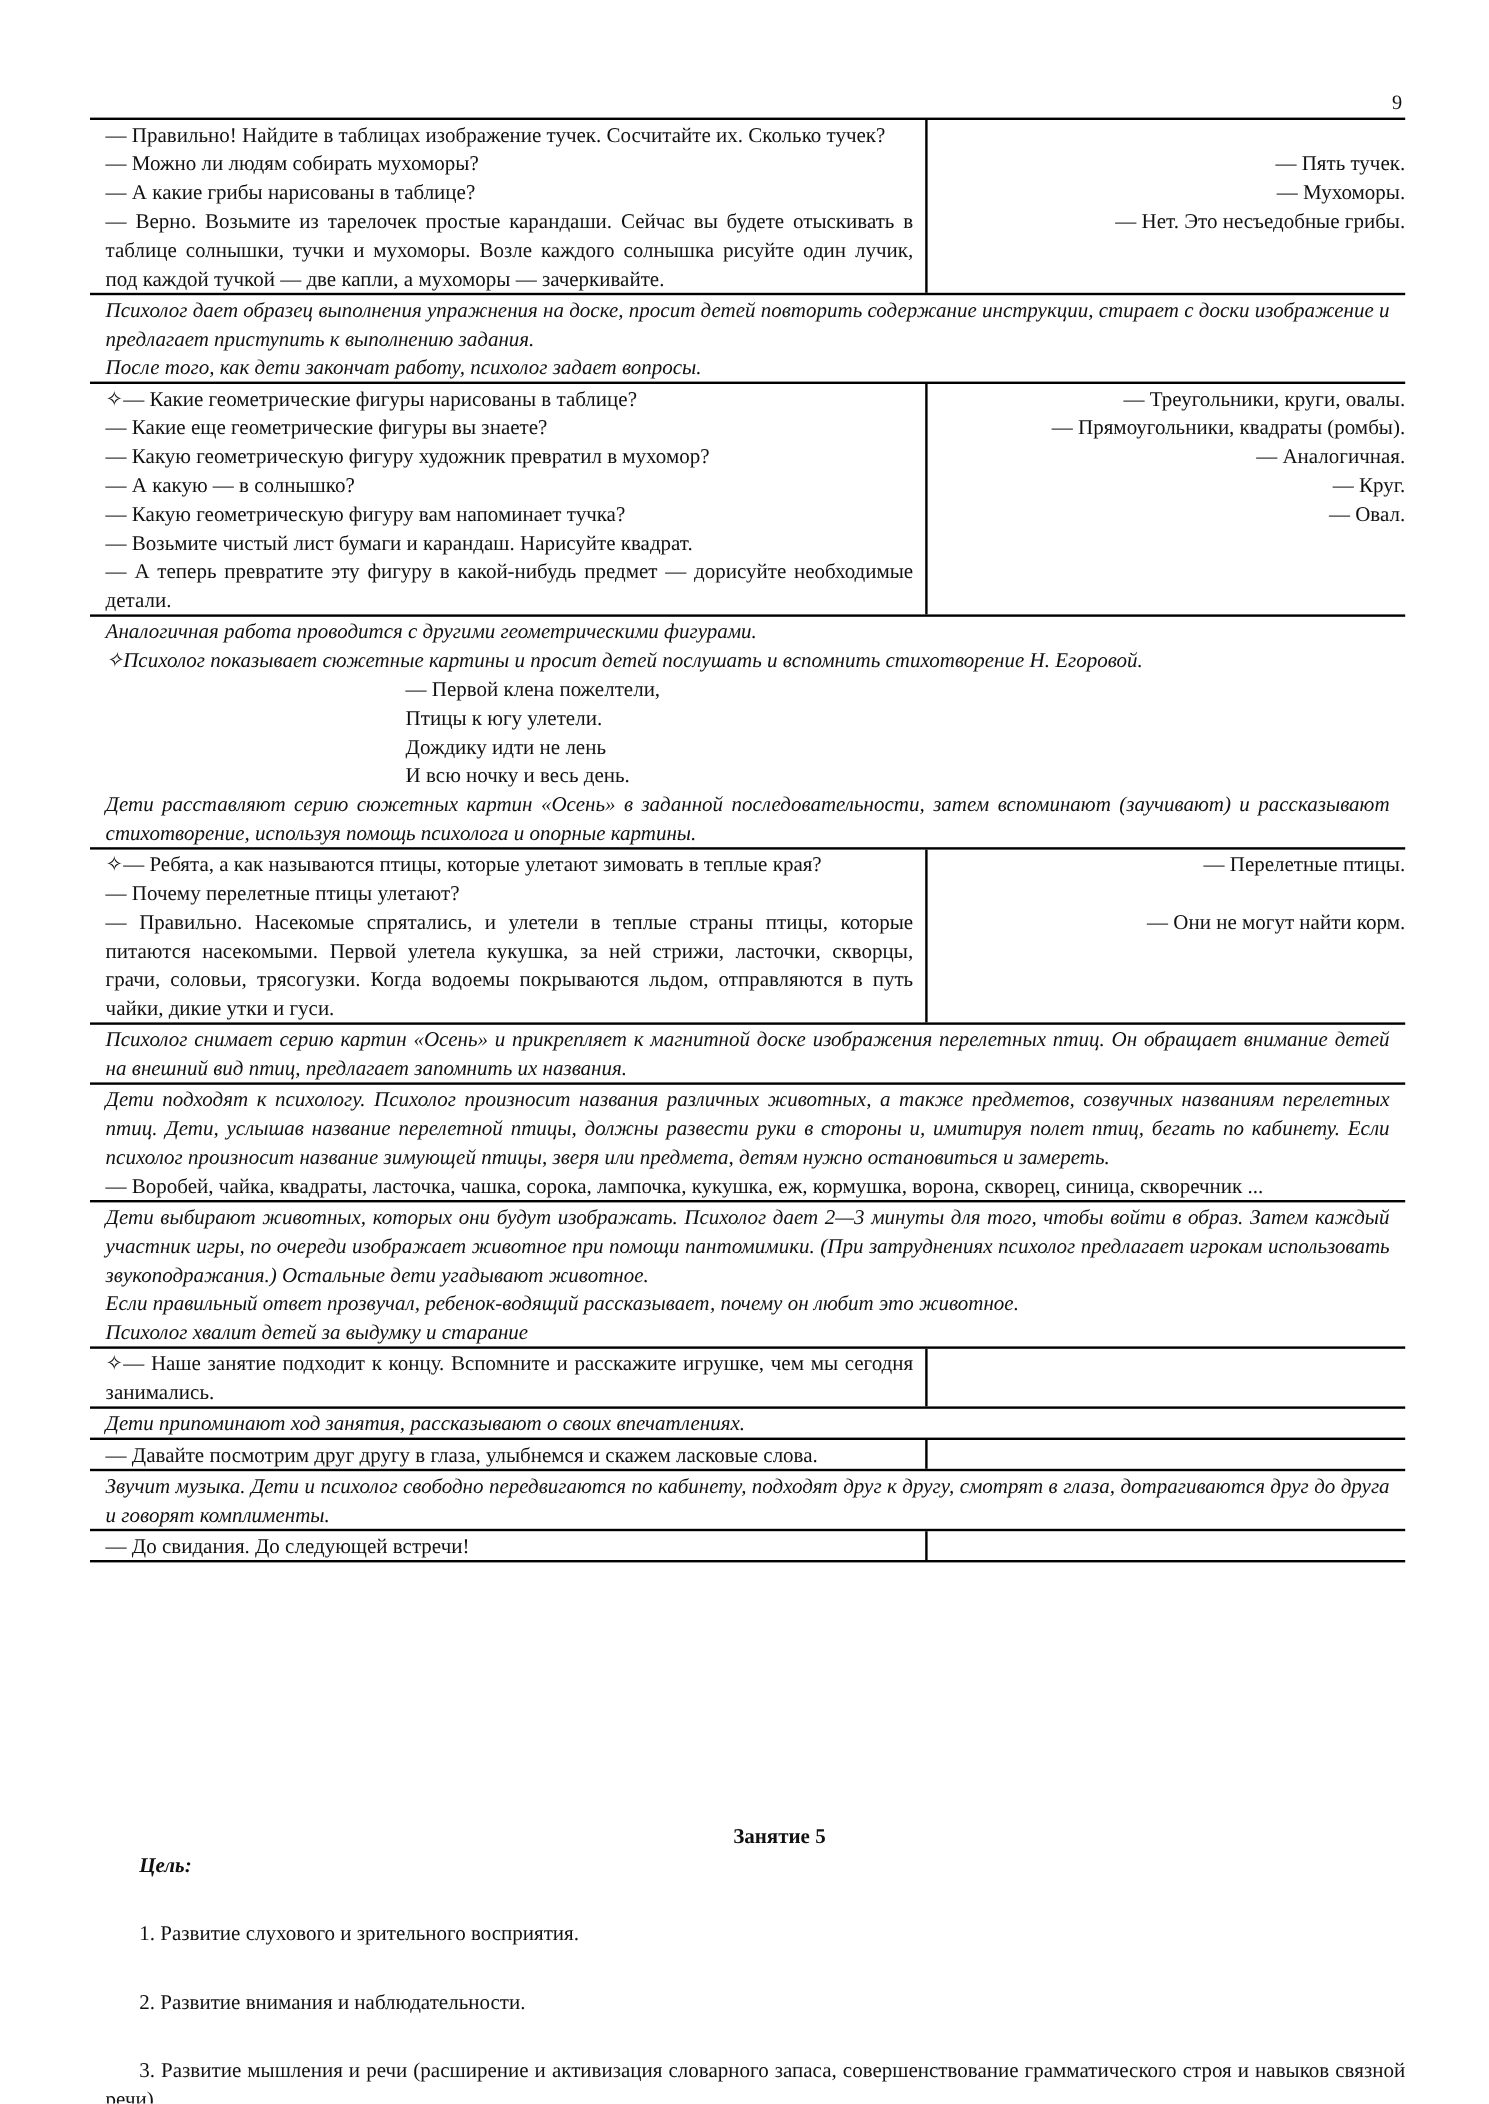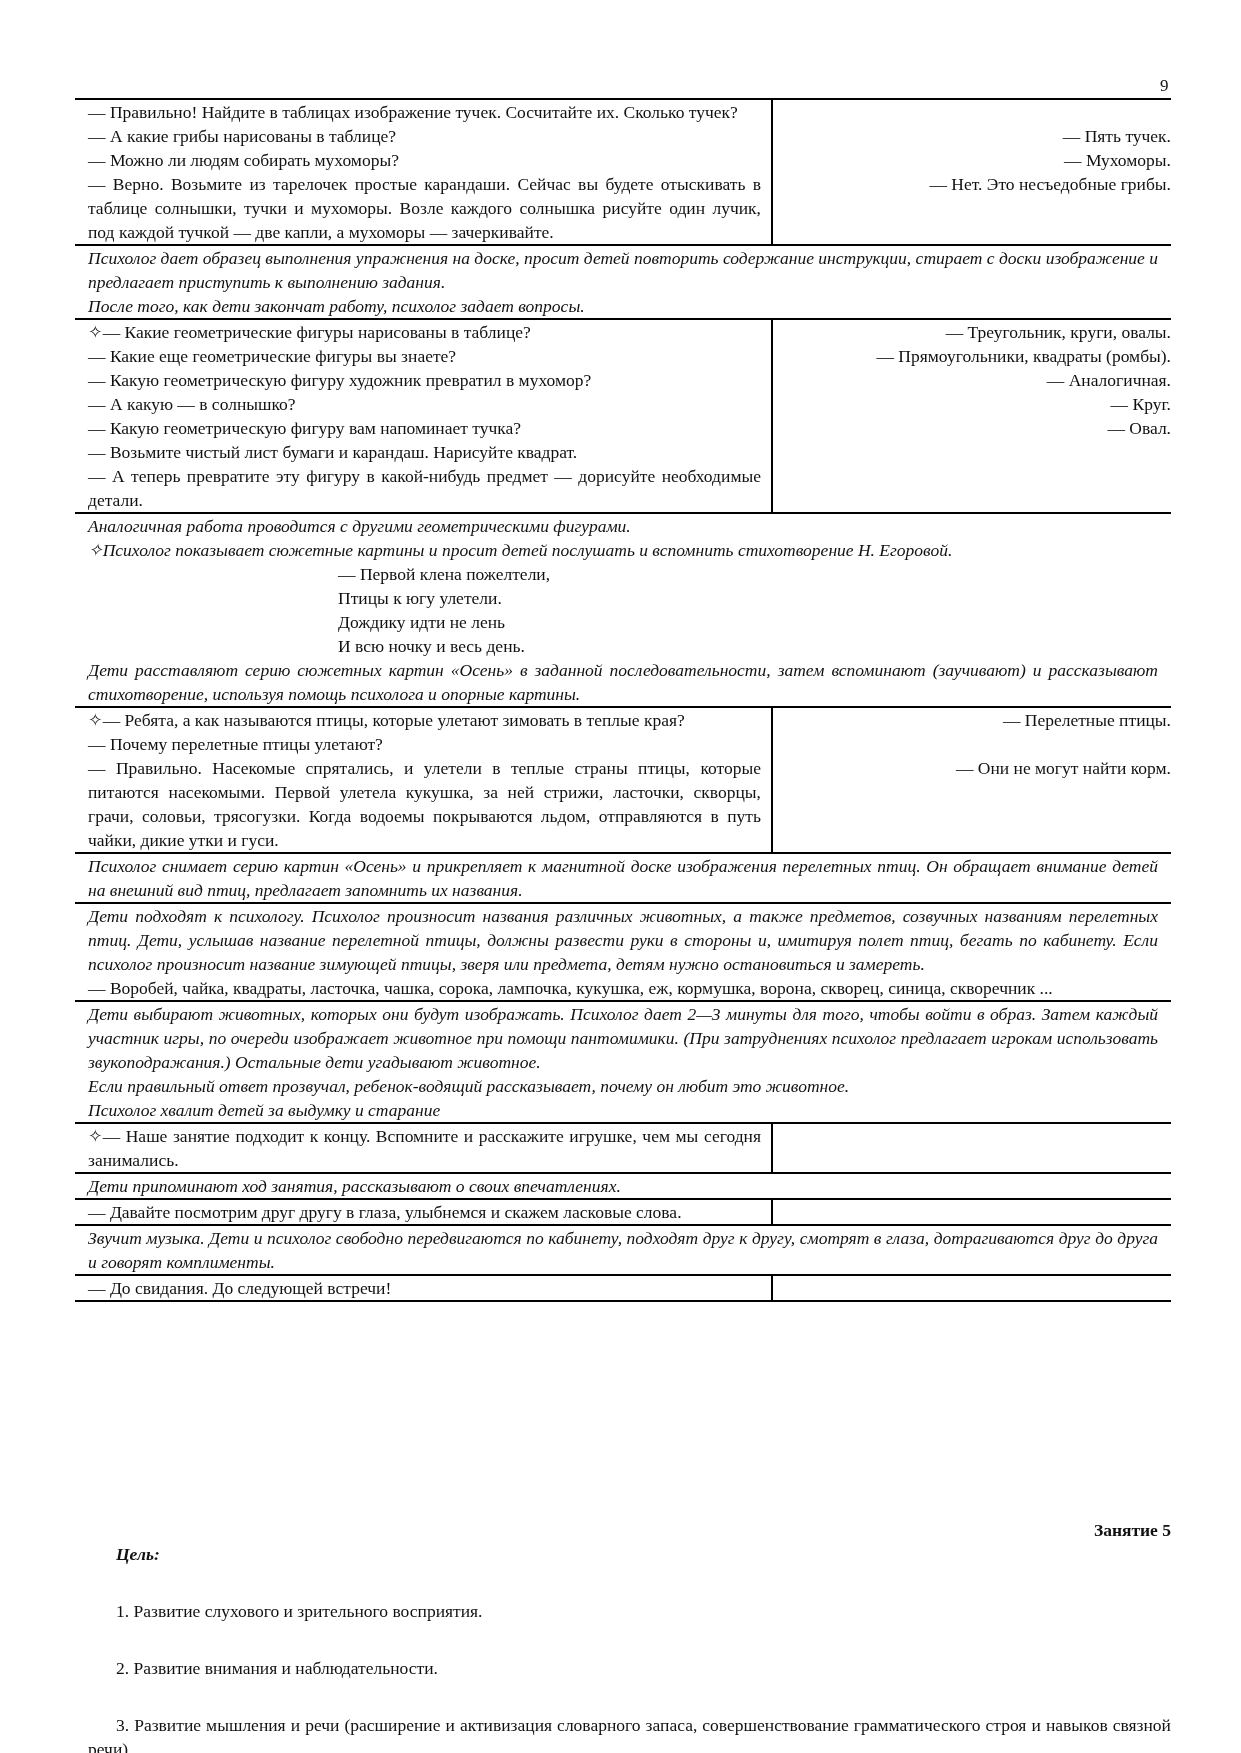--- a/index.html
+++ b/index.html
@@ -14,36 +14,36 @@
   .row.last { border-bottom: 2px solid #000; }
   .col-l { width: 673px; padding: 0 10px 0 13px; text-align: justify; box-sizing: content-box; }
   .col-r { flex: 1; border-left: 2px solid #000; padding: 0 0 0 9px; text-align: right; }
   .full { width: 100%; padding: 0 13px 0 13px; text-align: justify; box-sizing: border-box; font-style: italic; }
   .line { display: block; }
   .poem { padding-left: 250px; font-style: normal; }
   .poem .line { display: block; }
   .normal { font-style: normal; }
   .spacer { display: block; height: 24px; }
   .section { position: absolute; left: 88px; top: 1518px; width: 1083px; }
-  .section-title { text-align: right; font-weight: bold; margin-left: 40px; }
+  .section-title { text-align: center; font-weight: bold; margin-left: 40px; }
   .goal-label { font-weight: bold; font-style: italic; padding-left: 28px; }
   .goal-item { text-indent: 28px; text-align: justify; margin-top: 33px; }
 </style>
 </head>
 <body>
 
 <div class="page-num">9</div>
 
 <div class="doc">
 
   <div class="row">
     <div class="col-l">
       <span class="line">— Правильно! Найдите в таблицах изображение тучек. Сосчитайте их. Сколько тучек?</span>
+      <span class="line">— Можно ли людям собирать мухоморы?</span>
       <span class="line">— А какие грибы нарисованы в таблице?</span>
-      <span class="line">— Можно ли людям собирать мухоморы?</span>
       <span class="line">— Верно. Возьмите из тарелочек простые карандаши. Сейчас вы будете отыскивать в таблице солнышки, тучки и мухоморы. Возле каждого солнышка рисуйте один лучик, под каждой тучкой — две капли, а мухоморы — зачеркивайте.</span>
     </div>
     <div class="col-r">
       <span class="spacer"></span>
       <span class="line">— Пять тучек.</span>
       <span class="line">— Мухоморы.</span>
       <span class="line">— Нет. Это несъедобные грибы.</span>
     </div>
   </div>
 
@@ -58,21 +58,21 @@
     <div class="col-l">
       <span class="line">✧— Какие геометрические фигуры нарисованы в таблице?</span>
       <span class="line">— Какие еще геометрические фигуры вы знаете?</span>
       <span class="line">— Какую геометрическую фигуру художник превратил в мухомор?</span>
       <span class="line">— А какую — в солнышко?</span>
       <span class="line">— Какую геометрическую фигуру вам напоминает тучка?</span>
       <span class="line">— Возьмите чистый лист бумаги и карандаш. Нарисуйте квадрат.</span>
       <span class="line">— А теперь превратите эту фигуру в какой-нибудь предмет — дорисуйте необходимые детали.</span>
     </div>
     <div class="col-r">
-      <span class="line">— Треугольник, круги, овалы.</span>
+      <span class="line">— Треугольники, круги, овалы.</span>
       <span class="line">— Прямоугольники, квадраты (ромбы).</span>
       <span class="line">— Аналогичная.</span>
       <span class="line">— Круг.</span>
       <span class="line">— Овал.</span>
     </div>
   </div>
 
   <div class="row">
     <div class="full">
       <span class="line">Аналогичная работа проводится с другими геометрическими фигурами.</span>

